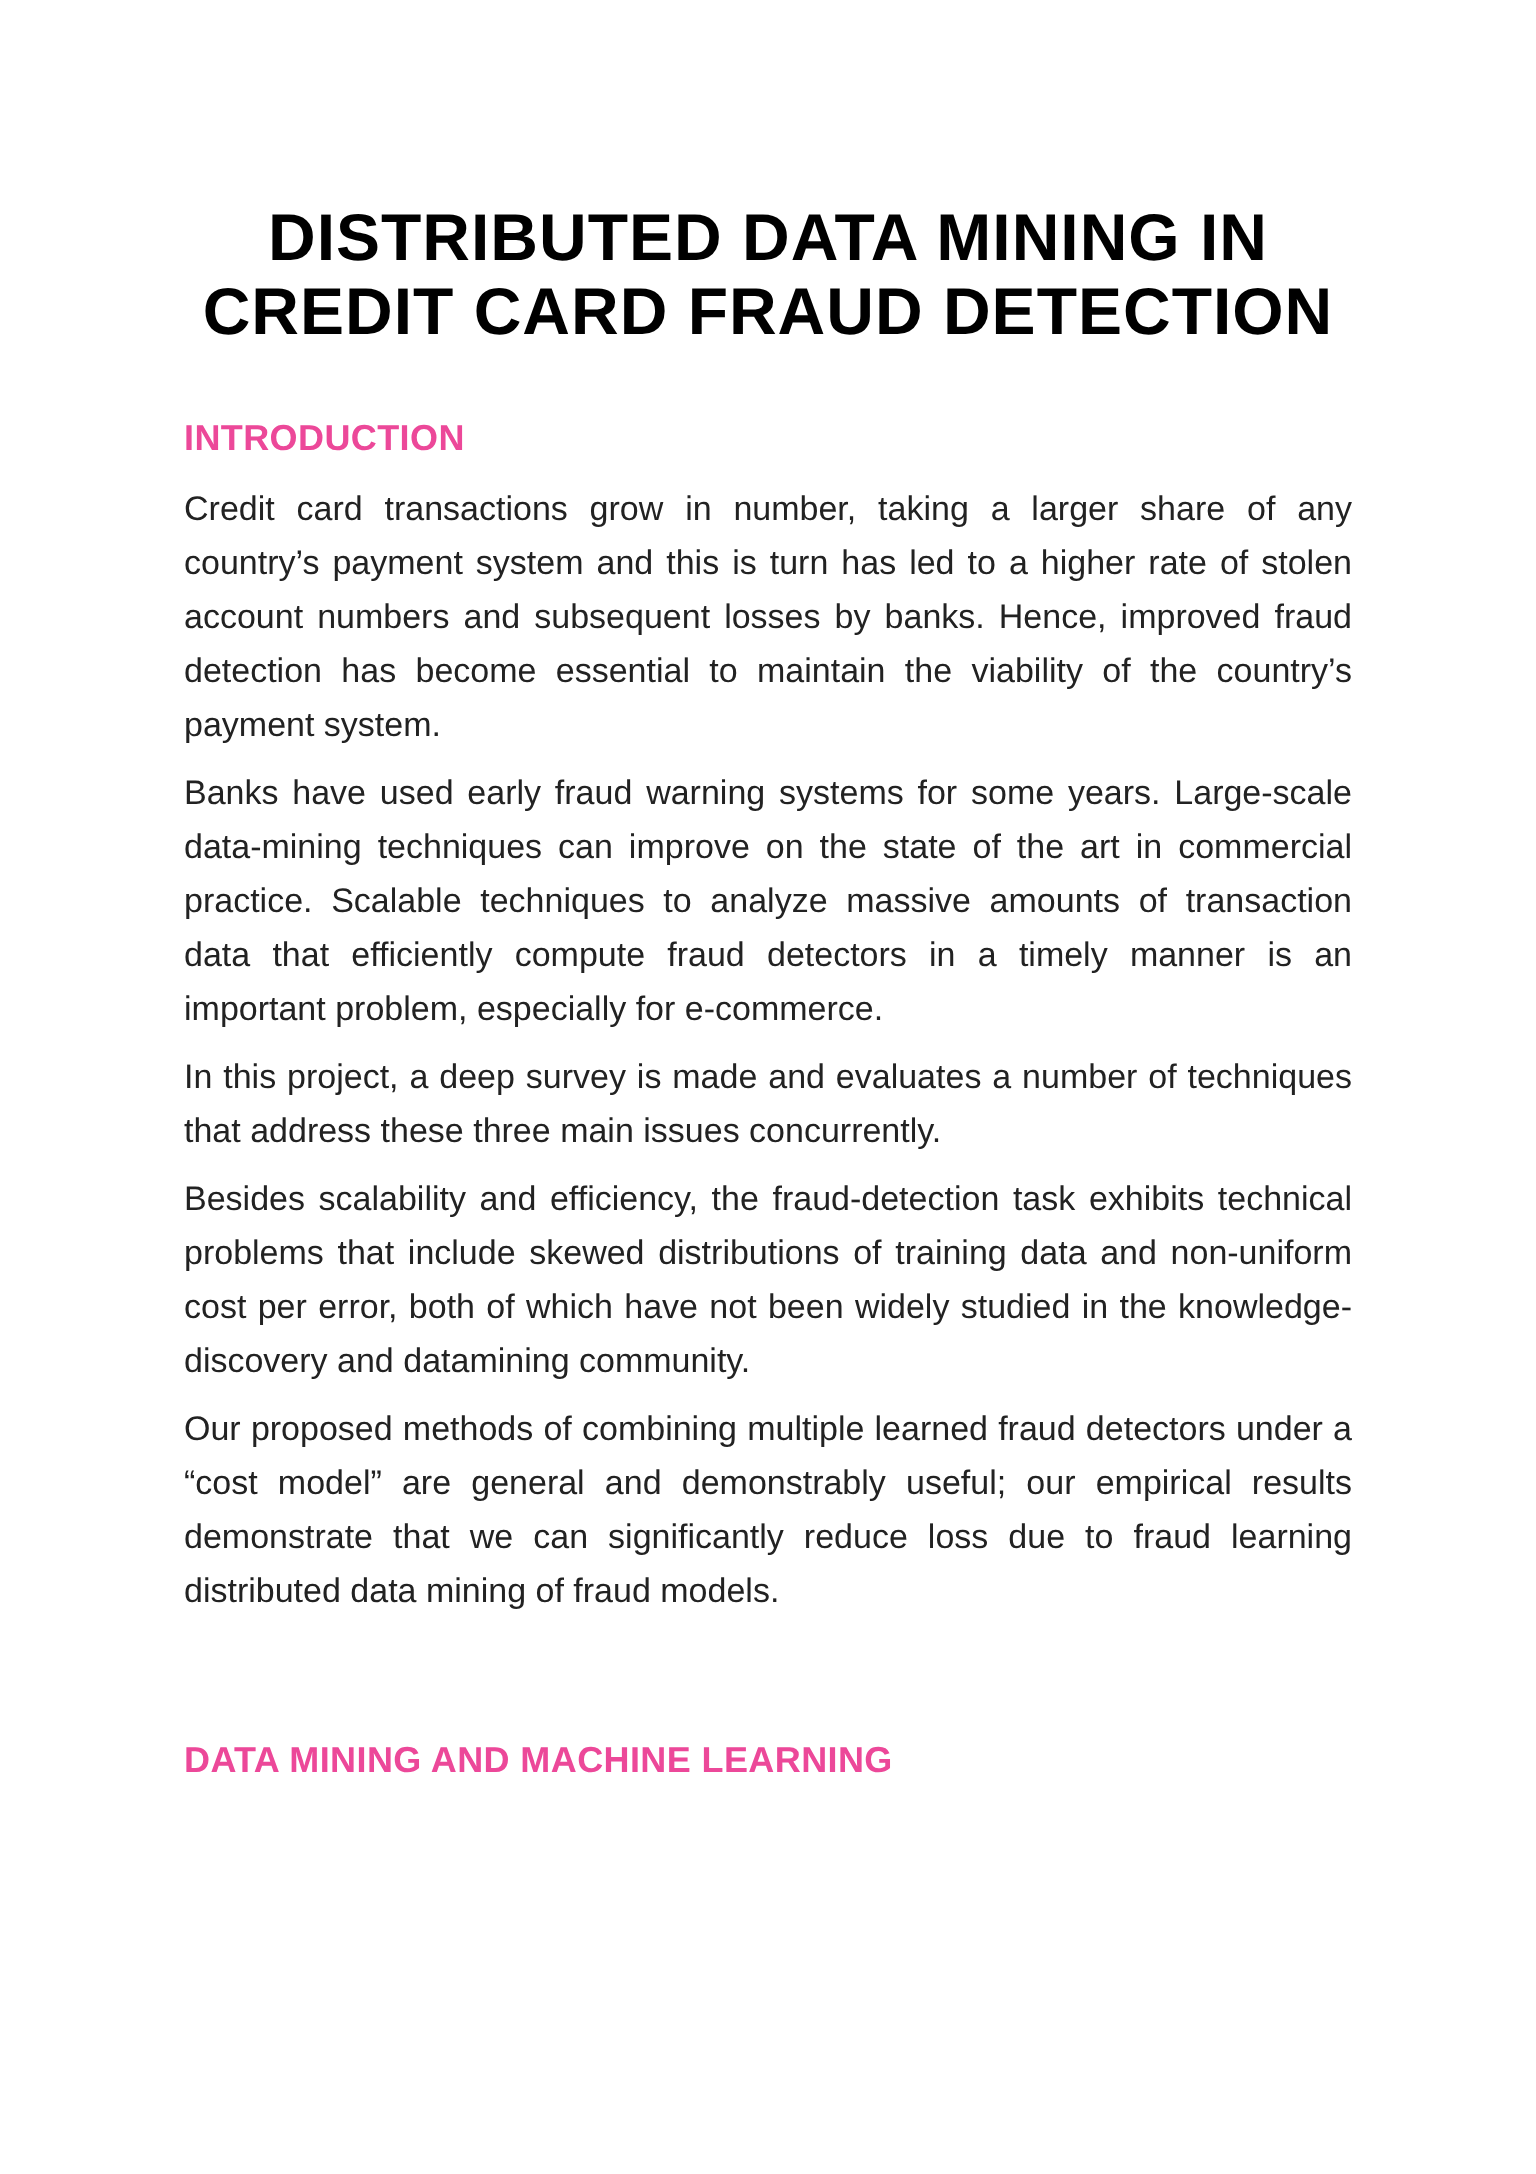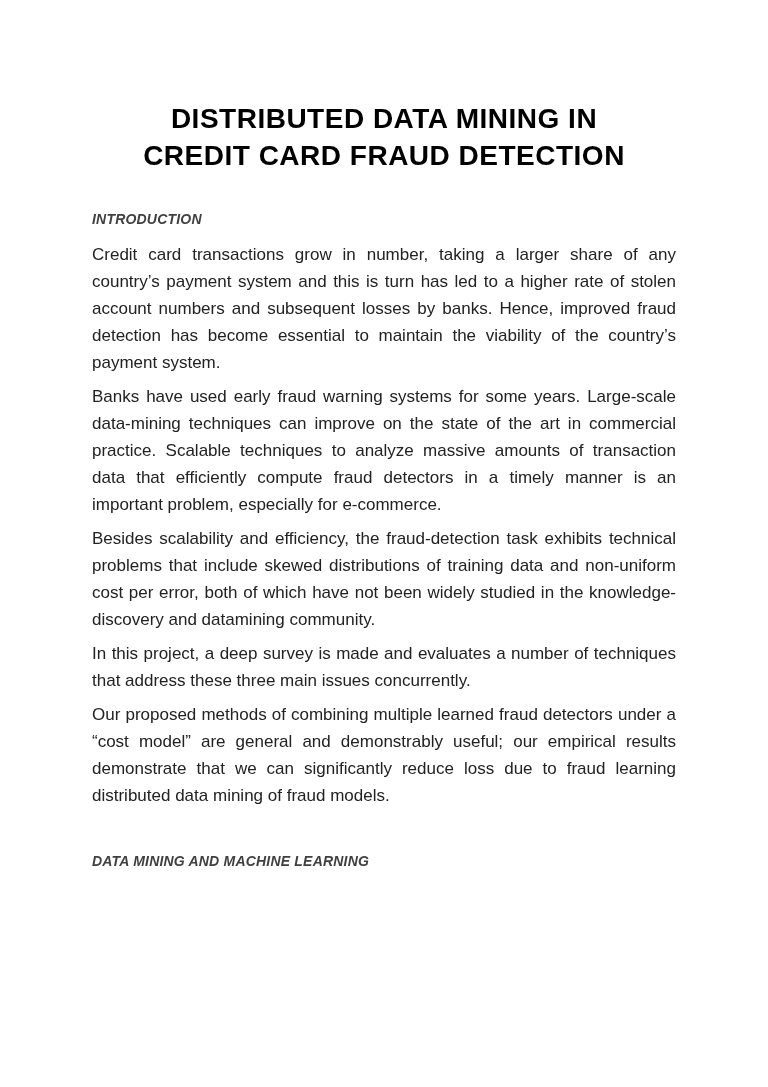--- a/index.html
+++ b/index.html
@@ -12,41 +12,40 @@
     height: 1087px;
     background: #ffffff;
     box-sizing: border-box;
     padding: 100px 92px 0 92px;
     font-family: "Liberation Sans", "DejaVu Sans", sans-serif;
     color: #222222;
     overflow: hidden;
   }
   .doc-title {
     margin: 0 0 32px 0;
-    font-size: 28px;
+    font-size: 33px;
     line-height: 37px;
     font-weight: bold;
     text-align: center;
     color: #000000;
     letter-spacing: 0.5px;
   }
   .title-line {
     display: block;
   }
   .sec-heading {
-    font-size: 14px;
+    font-size: 18px;
     line-height: 27px;
     font-weight: bold;
     margin: 0 0 8px 0;
-    color: #404040;
+    color: #ec4899;
     letter-spacing: 0.2px;
-    font-style: italic;
   }
   .sec-heading--spaced {
-    margin-top: 39px;
+    margin-top: 58px;
   }
   .body-para {
     font-size: 17px;
     line-height: 27px;
     margin: 0 0 7px 0;
     text-align: justify;
     color: #222222;
   }
 </style>
 </head>
@@ -56,22 +55,22 @@
 
   <h1 class="doc-title">
     <span class="title-line">DISTRIBUTED DATA MINING IN</span>
     <span class="title-line">CREDIT CARD FRAUD DETECTION</span>
   </h1>
 
   <section>
     <h2 class="sec-heading">INTRODUCTION</h2>
     <p class="body-para">Credit card transactions grow in number, taking a larger share of any country’s payment system and this is turn has led to a higher rate of stolen account numbers and subsequent losses by banks. Hence, improved fraud detection has become essential to maintain the viability of the country’s payment system.</p>
     <p class="body-para">Banks have used early fraud warning systems for some years. Large-scale data-mining techniques can improve on the state of the art in commercial practice. Scalable techniques to analyze massive amounts of transaction data that efficiently compute fraud detectors in a timely manner is an important problem, especially for e-commerce.</p>
+    <p class="body-para">In this project, a deep survey is made and evaluates a number of techniques that address these three main issues concurrently.</p>
     <p class="body-para">Besides scalability and efficiency, the fraud-detection task exhibits technical problems that include skewed distributions of training data and non-uniform cost  per error, both of which have not been widely studied in the knowledge-discovery and datamining community.</p>
-    <p class="body-para">In this project, a deep survey is made and evaluates a number of techniques that address these three main issues concurrently.</p>
     <p class="body-para">Our proposed methods of combining multiple learned fraud detectors under a “cost model” are general and demonstrably useful; our empirical results demonstrate that we can significantly reduce loss due to fraud learning distributed data mining of fraud models.</p>
   </section>
 
   <section>
     <h2 class="sec-heading sec-heading--spaced">DATA MINING AND MACHINE LEARNING</h2>
   </section>
 
 </div>
 
 </body></html>

